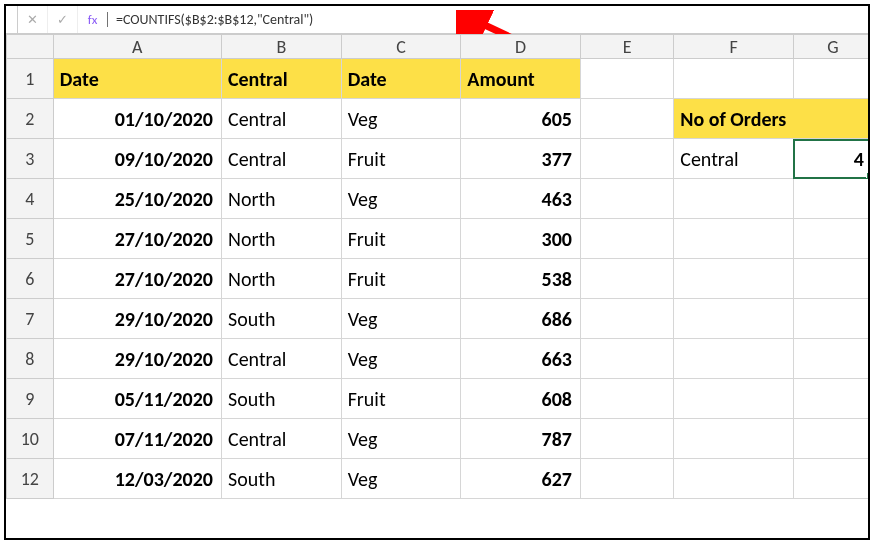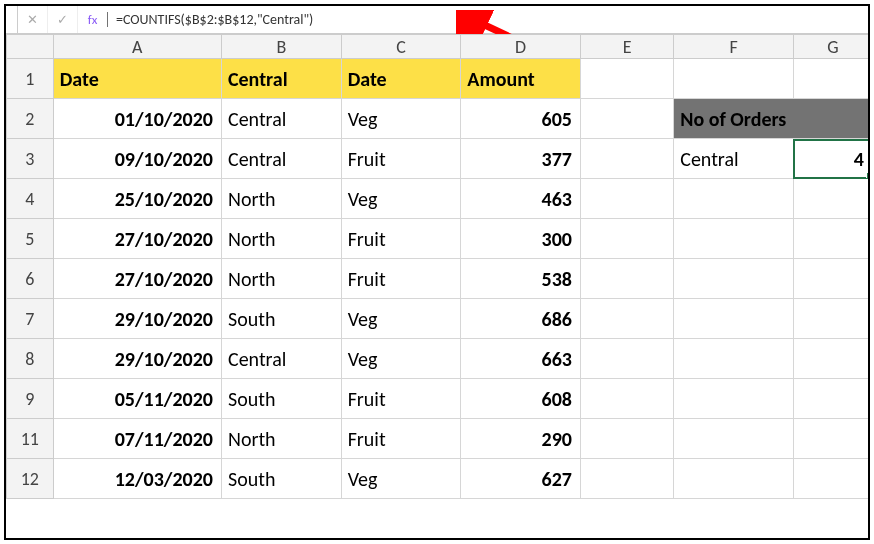--- a/index.html
+++ b/index.html
@@ -112,21 +112,21 @@
   .cA { width: 166px; }
   .cB { width: 118px; }
   .cC { width: 118px; }
   .cD { width: 118px; }
   .cE { width: 92px; }
   .cF { width: 118px; }
   .cG { width: 78px; }
   
   .hdr { background: #fde047; font-weight: bold; }
   .merged-title {
-    background: #737373;
+    background: #fde047;
     font-weight: bold;
   }
   
   .selected {
     outline: 2px solid #217346;
     outline-offset: -2px;
     position: relative;
   }
   .selected::after {
     content: "";
@@ -271,31 +271,31 @@
         <th class="row-head">9</th>
         <td class="num">05/11/2020</td>
         <td>South</td>
         <td>Fruit</td>
         <td class="num">608</td>
         <td></td>
         <td></td>
         <td></td>
       </tr>
 
-
-      <tr>
-        <th class="row-head">11</th>
+      <tr>
+        <th class="row-head">10</th>
         <td class="num">07/11/2020</td>
-        <td>North</td>
-        <td>Fruit</td>
-        <td class="num">290</td>
-        <td></td>
-        <td></td>
-        <td></td>
-      </tr>
+        <td>Central</td>
+        <td>Veg</td>
+        <td class="num">787</td>
+        <td></td>
+        <td></td>
+        <td></td>
+      </tr>
+
 
       <tr>
         <th class="row-head">12</th>
         <td class="num">12/03/2020</td>
         <td>South</td>
         <td>Veg</td>
         <td class="num">627</td>
         <td></td>
         <td></td>
         <td></td>

